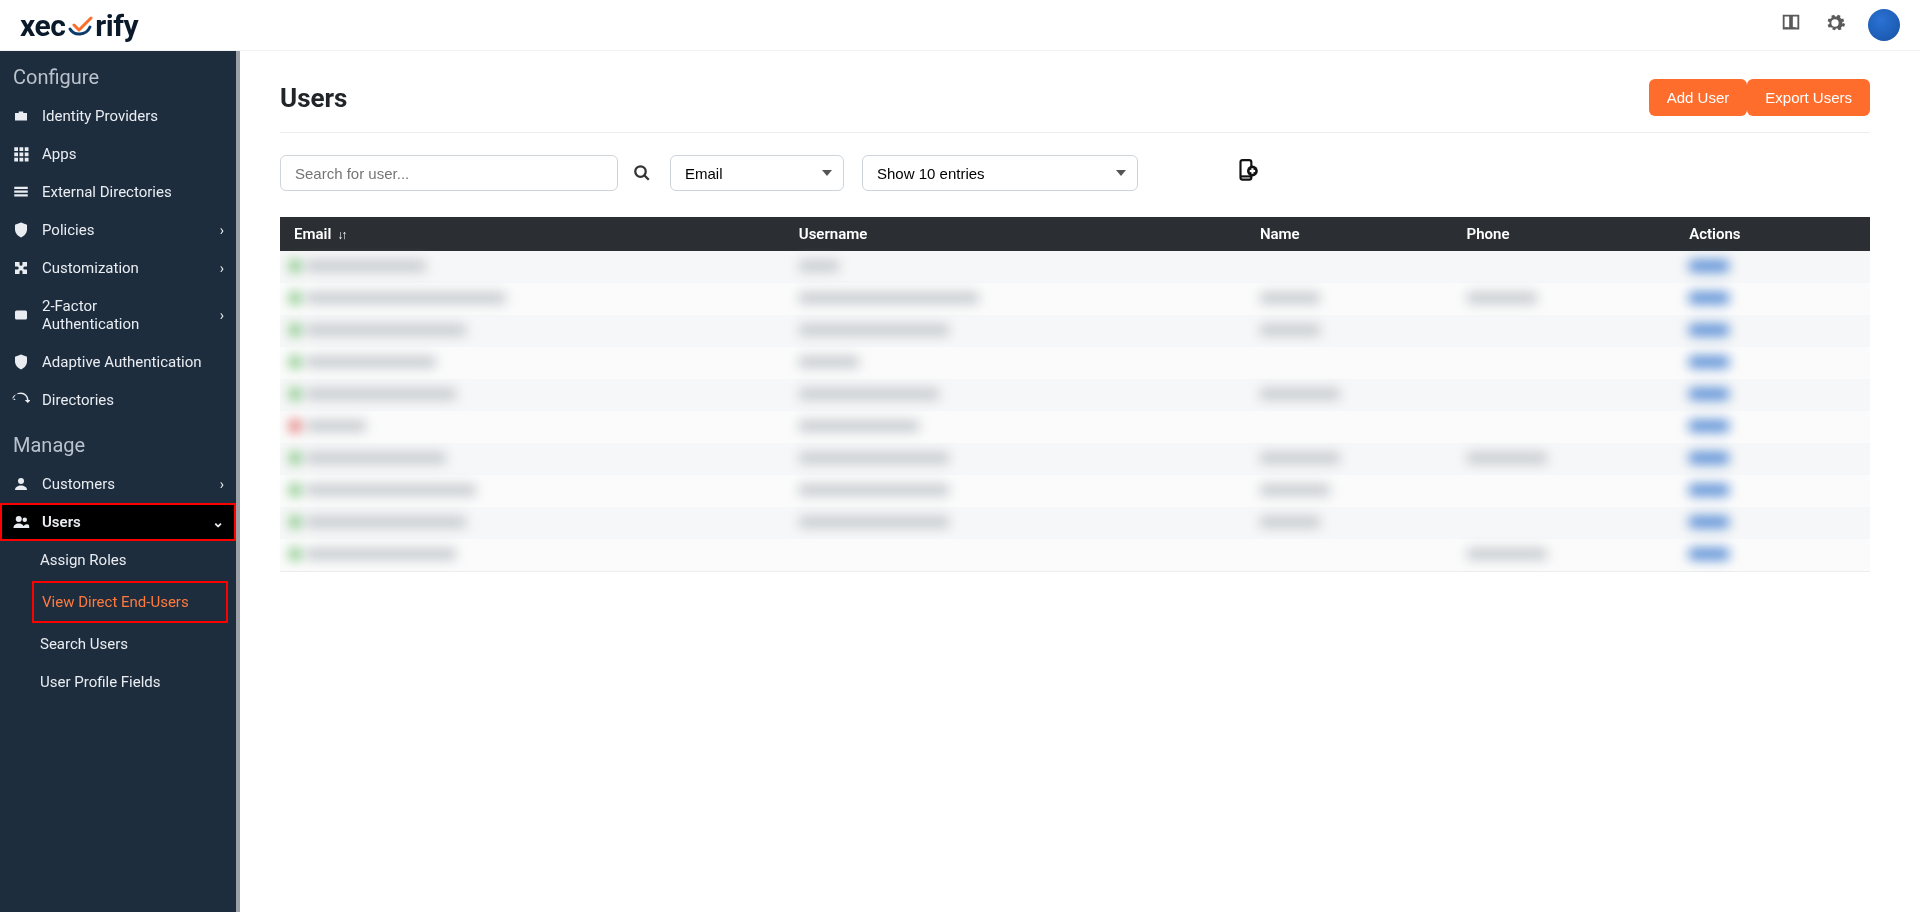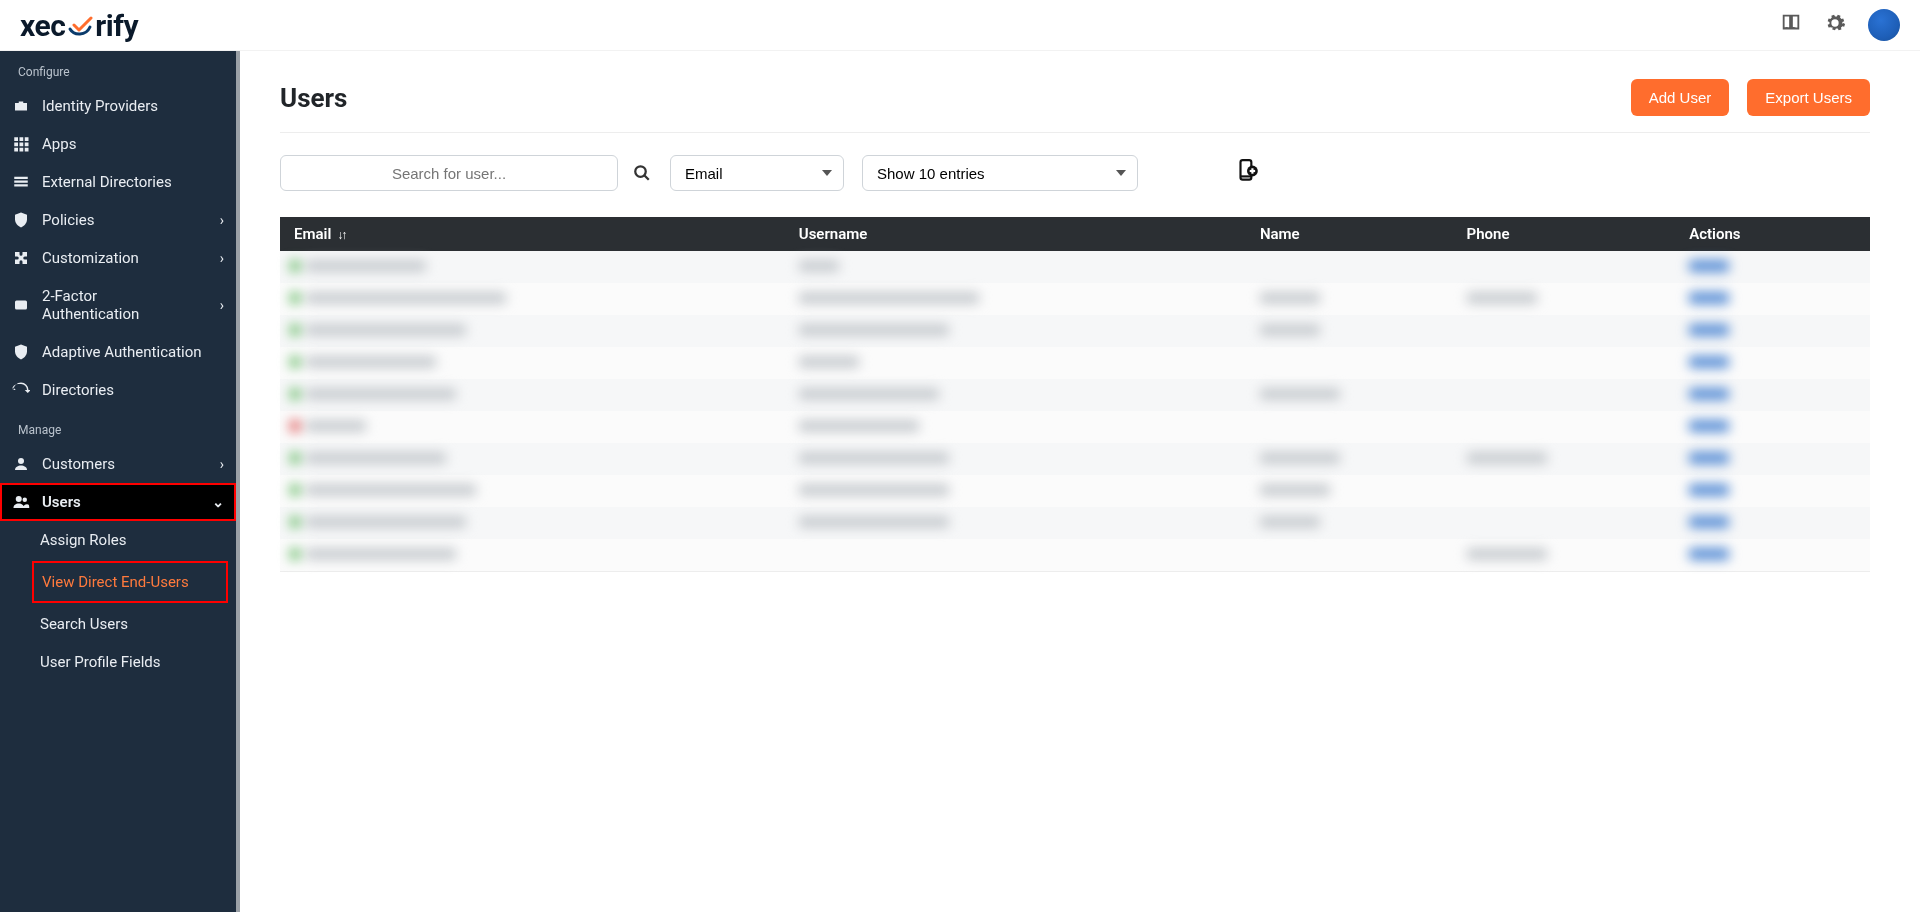--- a/index.html
+++ b/index.html
@@ -14,43 +14,43 @@
   .top-icon { color: #5a5a5a; cursor: pointer; }
   .avatar { width: 32px; height: 32px; border-radius: 50%; background: radial-gradient(circle at 40% 35%, #2a72d4 0%, #1e5fb8 60%, #184f99 100%); }
 
   
   .layout { display: flex; height: calc(912px - 51px); }
 
   
   .sidebar { width: 240px; background: #1e2d3e; color: #e9edf2; position: relative; flex-shrink:0; }
   .sidebar-inner { position:absolute; inset:0 4px 0 0; overflow-y:auto; }
   .sidebar::after { content:""; position:absolute; top:0; right:0; width:4px; height:100%; background:#9aa0a6; }
-  .section-label { font-size: 12px; color: #b9c2cc; padding: 14px 10px 8px 18px; }
+  .section-label { font-size: 20px; color: #b9c2cc; padding: 14px 10px 8px 2px; margin-left: 11px; }
   .nav-item { display:flex; align-items:center; gap:12px; padding: 10px 12px; font-size: 15px; color:#e9edf2; cursor:pointer; position:relative; }
   .nav-item .spacer { flex:1; }
   .nav-item .chev { font-size: 14px; color:#e9edf2; }
   .nav-icon { width:18px; height:18px; display:flex; align-items:center; justify-content:center; }
   .nav-icon svg { width:18px; height:18px; fill:#e9edf2; }
   .nav-item.expanded { background:#000; font-weight:600; }
   .nav-item.highlight-box { box-shadow: inset 0 0 0 2px #ff0000; }
   .subnav { padding-left: 40px; }
   .subnav .sub-item { padding: 10px 12px 10px 0; font-size:15px; cursor:pointer; }
   .sub-item.active { color:#ff7a3d; }
   .sub-item.active.highlight-box { border:2px solid #ff0000; margin:2px 8px 2px -8px; padding:10px 8px; }
 
   
   .main { flex:1; padding: 20px 50px 20px 40px; overflow:auto; }
   .page-header { display:flex; align-items:center; justify-content:space-between; padding: 8px 0 16px 0; border-bottom:1px solid rgba(0,0,0,0.07); }
   .page-title { font-size:26px; font-weight:700; }
-  .header-actions { display:flex; gap:18px; }
+  .header-actions { display:flex; }
   .btn-primary { background:#ff6d2d; color:#fff; border:none; border-radius:6px; padding:10px 18px; font-size:15px; font-weight:500; cursor:pointer; }
 
   .filters { display:flex; align-items:center; gap:18px; margin-top:22px; }
   .search-box { position:relative; }
-  .search-box input { width:338px; height:36px; border:1px solid #cfd4d9; border-radius:6px; padding:0 14px; font-size:15px;text-align:center; }
+  .search-box input { width:338px; height:36px; border:1px solid #cfd4d9; border-radius:6px; padding:0 14px; font-size:15px; }
   .search-icon-btn { width:20px; height:20px; display:flex; align-items:center; justify-content:center; cursor:pointer; color:#333; margin-left:-4px; }
   .select { height:36px; border:1px solid #cfd4d9; border-radius:6px; padding:0 34px 0 14px; font-size:15px; background:#fff; appearance:none; -webkit-appearance:none; position:relative; }
   .select-wrap { position:relative; display:inline-block; }
   .select-wrap::after { content:""; position:absolute; right:12px; top:50%; width:0; height:0; border-left:5px solid transparent; border-right:5px solid transparent; border-top:6px solid #555; transform:translateY(-50%); pointer-events:none; }
   .select.filter { width:174px; }
   .select.entries { width:276px; }
   .gap-fill { flex:0 0 60px; }
   .add-device-icon { cursor:pointer; }
 
   

